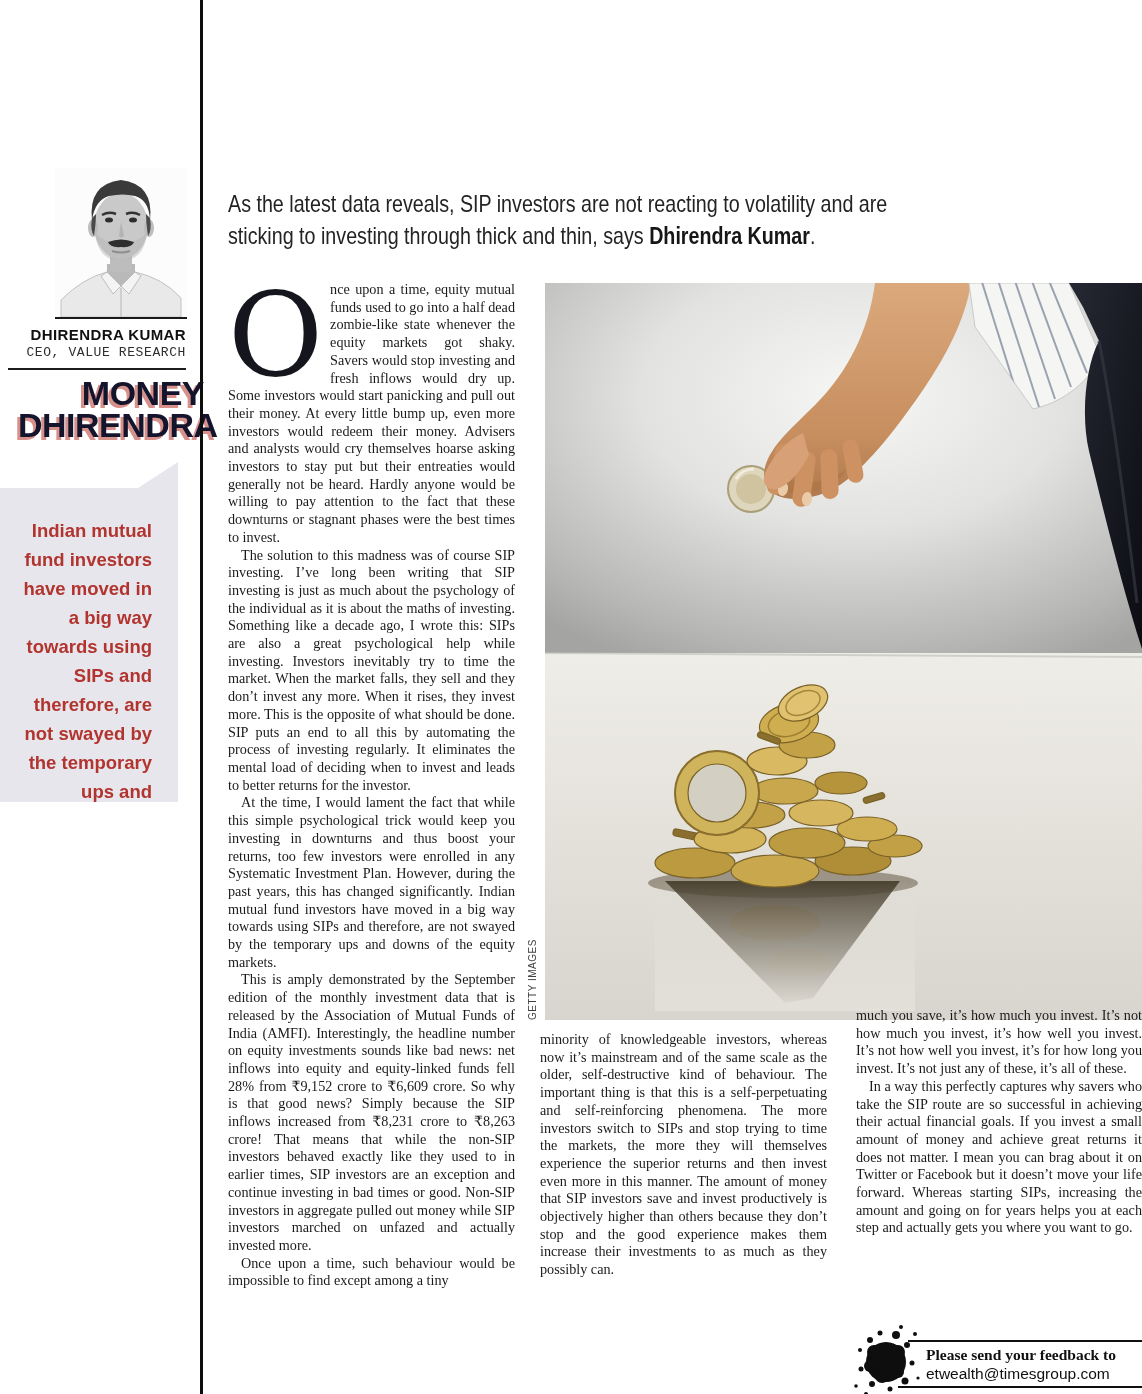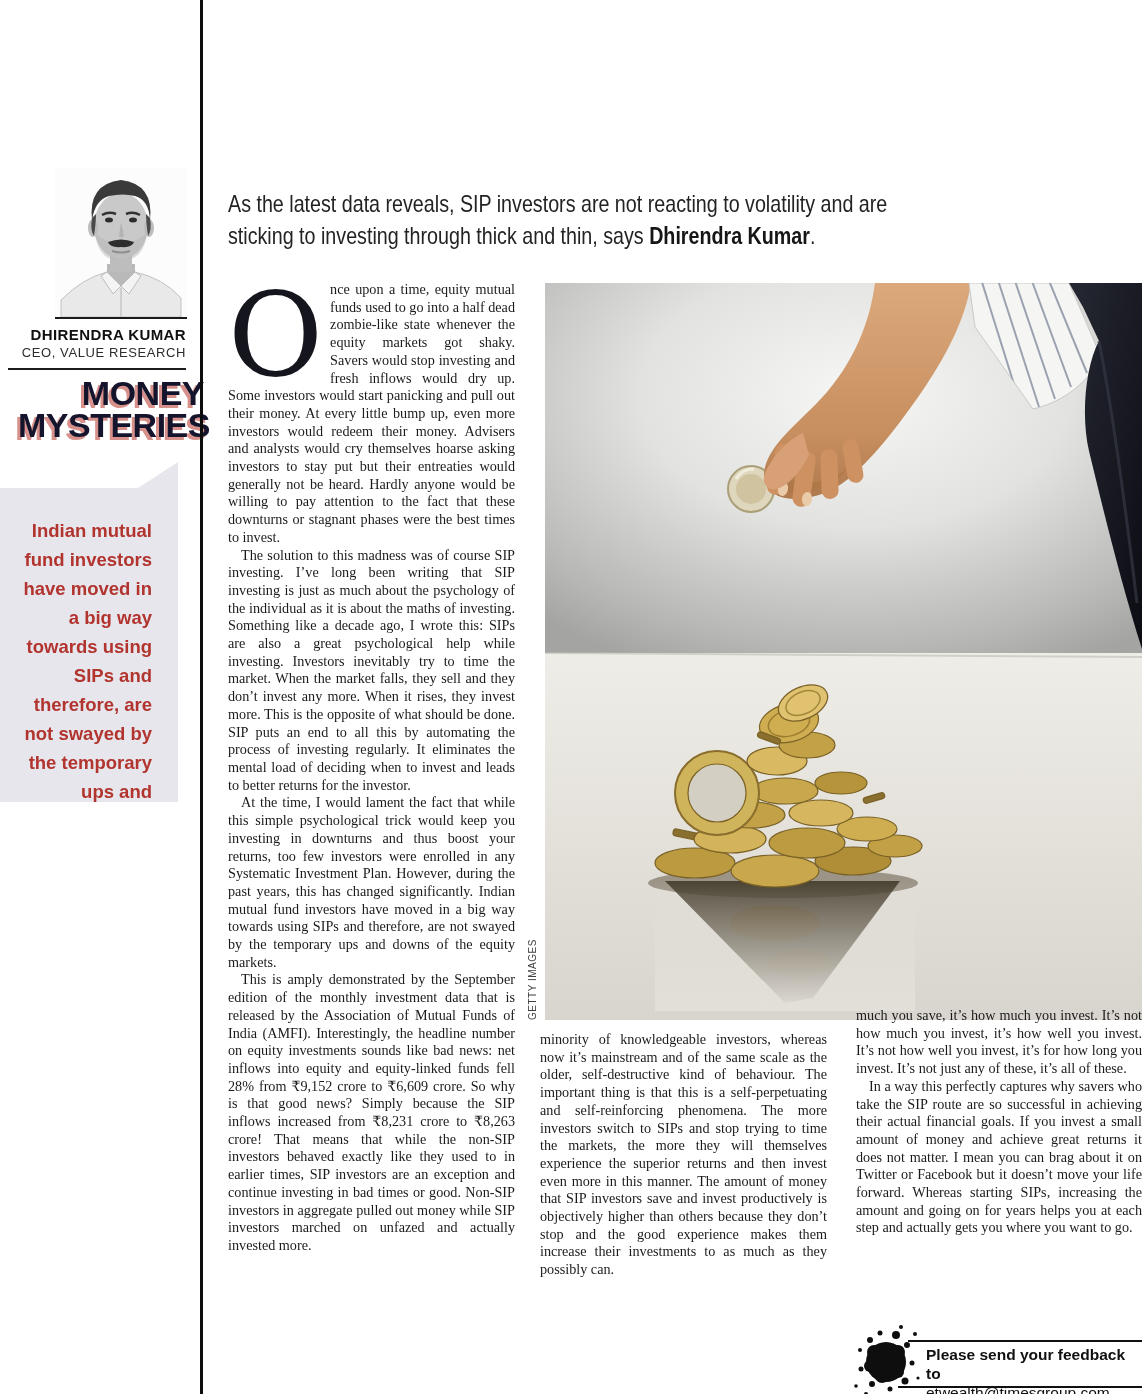--- a/index.html
+++ b/index.html
@@ -4,21 +4,21 @@
 <style>
   html,body{margin:0;padding:0;background:#fff;}
   .page{position:relative;width:1142px;height:1394px;background:#fff;overflow:hidden;
         font-family:"Liberation Sans",sans-serif;color:#191919;}
 
   
   .author-photo{position:absolute;left:55px;top:168px;width:132px;height:149px;
                 border-bottom:2px solid #1a1a1a;background:#fdfdfd;}
   .byline{position:absolute;left:6px;top:326px;width:180px;text-align:right;}
   .byline .name{font-size:15px;font-weight:700;letter-spacing:.4px;color:#101010;line-height:18px;}
-  .byline .role{font-size:13px;letter-spacing:.6px;color:#2d2d2d;line-height:17px;}
+  .byline .role{font-size:13px;letter-spacing:.6px;color:#2d2d2d;line-height:17px;font-family:Liberation Mono, monospace;}
   .byline-rule{position:absolute;left:8px;top:368px;width:178px;height:2px;background:#1c1c1c;}
   .column-title{position:absolute;left:0;top:377px;width:186px;text-align:right;
                 font-size:34px;font-weight:700;line-height:32px;color:#14142c;
                 letter-spacing:-.5px;text-shadow:-3px 3px 0 rgba(184,53,44,.55);padding-left:18px;}
   .pull-quote-box{position:absolute;left:0;top:462px;width:178px;height:340px;background:#e7e6ed;
                   clip-path:polygon(0 26px,138px 26px,178px 0,178px 100%,0 100%);}
   .pull-quote{position:absolute;right:26px;left:18px;top:54px;text-align:right;
               color:#b2342e;font-weight:700;font-size:18.5px;line-height:29px;}
   .main-divider{position:absolute;left:200px;top:0;width:3px;height:1394px;background:#0d0d0d;}
 
@@ -44,21 +44,21 @@
   
   .article-photo{position:absolute;left:545px;top:283px;width:597px;height:737px;overflow:hidden;}
   .getty{position:absolute;left:527px;top:930px;height:90px;writing-mode:vertical-rl;
          transform:rotate(180deg);font-size:10px;letter-spacing:.5px;color:#3f3f3f;}
 
   
   .feedback{position:absolute;left:852px;top:1330px;width:290px;height:62px;background:#fff;}
   .fb-line-top{position:absolute;left:56px;right:0;top:10px;height:2px;background:#101010;}
   .fb-line-bottom{position:absolute;left:46px;right:0;top:56px;height:2px;background:#101010;}
   .fb-text{position:absolute;left:74px;top:15px;font-size:15.5px;line-height:19px;color:#101010;}
-  .fb-text .l1{font-weight:700;}
+  .fb-text .l1{font-weight:700;font-family:Liberation Serif, serif;}
   .fb-splat{position:absolute;left:0px;top:-10px;width:74px;height:80px;}
 </style>
 </head>
 <body>
 
 <div class="page">
 
   <div class="author-photo">
     <svg viewBox="0 0 132 149" width="132" height="149">
       <rect width="132" height="149" fill="#fcfcfc"></rect>
@@ -95,21 +95,21 @@
   </div>
 
   <div class="byline">
     <div class="name">DHIRENDRA KUMAR</div>
     <div class="role">CEO, VALUE RESEARCH</div>
   </div>
   <div class="byline-rule"></div>
 
   <div class="column-title">
     <div>MONEY</div>
-    <div>MYSTERIES</div>
+    <div>DHIRENDRA</div>
   </div>
 
   <div class="pull-quote-box">
     <div class="pull-quote">Indian mutual fund investors have moved in a big way towards using SIPs and therefore, are not swayed by the temporary ups and downs of the equity markets.</div>
   </div>
 
   <div class="main-divider"></div>
 
 
   <div class="standfirst">
@@ -234,20 +234,21 @@
       <path d="M554,58 C566,120 580,220 592,320" stroke="#343743" stroke-width="3" fill="none" opacity=".7"></path>
     </svg>
   </div>
   <div class="getty">GETTY IMAGES</div>
 
   <div class="bodycol col1">
     <p class="noindent"><span class="dropcap">O</span><span>nce upon a time, equity mutual funds used to go into a half dead zombie-like state whenever the equity markets got shaky. Savers would stop investing and fresh inflows would dry up. Some investors would start panicking and pull out their money. At every little bump up, even more investors would redeem their money. Advisers and analysts would cry themselves hoarse asking investors to stay put but their entreaties would generally not be heard. Hardly anyone would be willing to pay attention to the fact that these downturns or stagnant phases were the best times to invest.</span></p>
     <p>The solution to this madness was of course SIP investing. I’ve long been writing that SIP investing is just as much about the psychology of the individual as it is about the maths of investing. Something like a decade ago, I wrote this: SIPs are also a great psychological help while investing. Investors inevitably try to time the market. When the market falls, they sell and they don’t invest any more. When it rises, they invest more. This is the opposite of what should be done. SIP puts an end to all this by automating the process of investing regularly. It eliminates the mental load of deciding when to invest and leads to better returns for the investor.</p>
     <p>At the time, I would lament the fact that while this simple psychological trick would keep you investing in downturns and thus boost your returns, too few investors were enrolled in any Systematic Investment Plan. However, during the past years, this has changed significantly. Indian mutual fund investors have moved in a big way towards using SIPs and therefore, are not swayed by the temporary ups and downs of the equity markets.</p>
     <p>This is amply demonstrated by the September edition of the monthly investment data that is released by the Association of Mutual Funds of India (AMFI). Interestingly, the headline number on equity investments sounds like bad news: net inflows into equity and equity-linked funds fell 28% from ₹9,152 crore to ₹6,609 crore. So why is that good news? Simply because the SIP inflows increased from ₹8,231 crore to ₹8,263 crore! That means that while the non-SIP investors behaved exactly like they used to in earlier times, SIP investors are an exception and continue investing in bad times or good. Non-SIP investors in aggregate pulled out money while SIP investors marched on unfazed and actually invested more.</p>
+    <p>Once upon a time, such behaviour would be impossible to find except among a tiny</p>
   </div>
 
   <div class="bodycol col2">
     <p class="noindent">minority of knowledgeable investors, whereas now it’s mainstream and of the same scale as the older, self-destructive kind of behaviour. The important thing is that this is a self-perpetuating and self-reinforcing phenomena. The more investors switch to SIPs and stop trying to time the markets, the more they will themselves experience the superior returns and then invest even more in this manner. The amount of money that SIP investors save and invest productively is objectively higher than others because they don’t stop and the good experience makes them increase their investments to as much as they possibly can.</p>
   </div>
 
   <div class="bodycol col3">
     <p class="noindent">much you save, it’s how much you invest. It’s not how much you invest, it’s how well you invest. It’s not how well you invest, it’s for how long you invest. It’s not just any of these, it’s all of these.</p>
     <p>In a way this perfectly captures why savers who take the SIP route are so successful in achieving their actual financial goals. If you invest a small amount of money and achieve great returns it does not matter. I mean you can brag about it on Twitter or Facebook but it doesn’t move your life forward. Whereas starting SIPs, increasing the amount and going on for years helps you at each step and actually gets you where you want to go.</p>
   </div>

